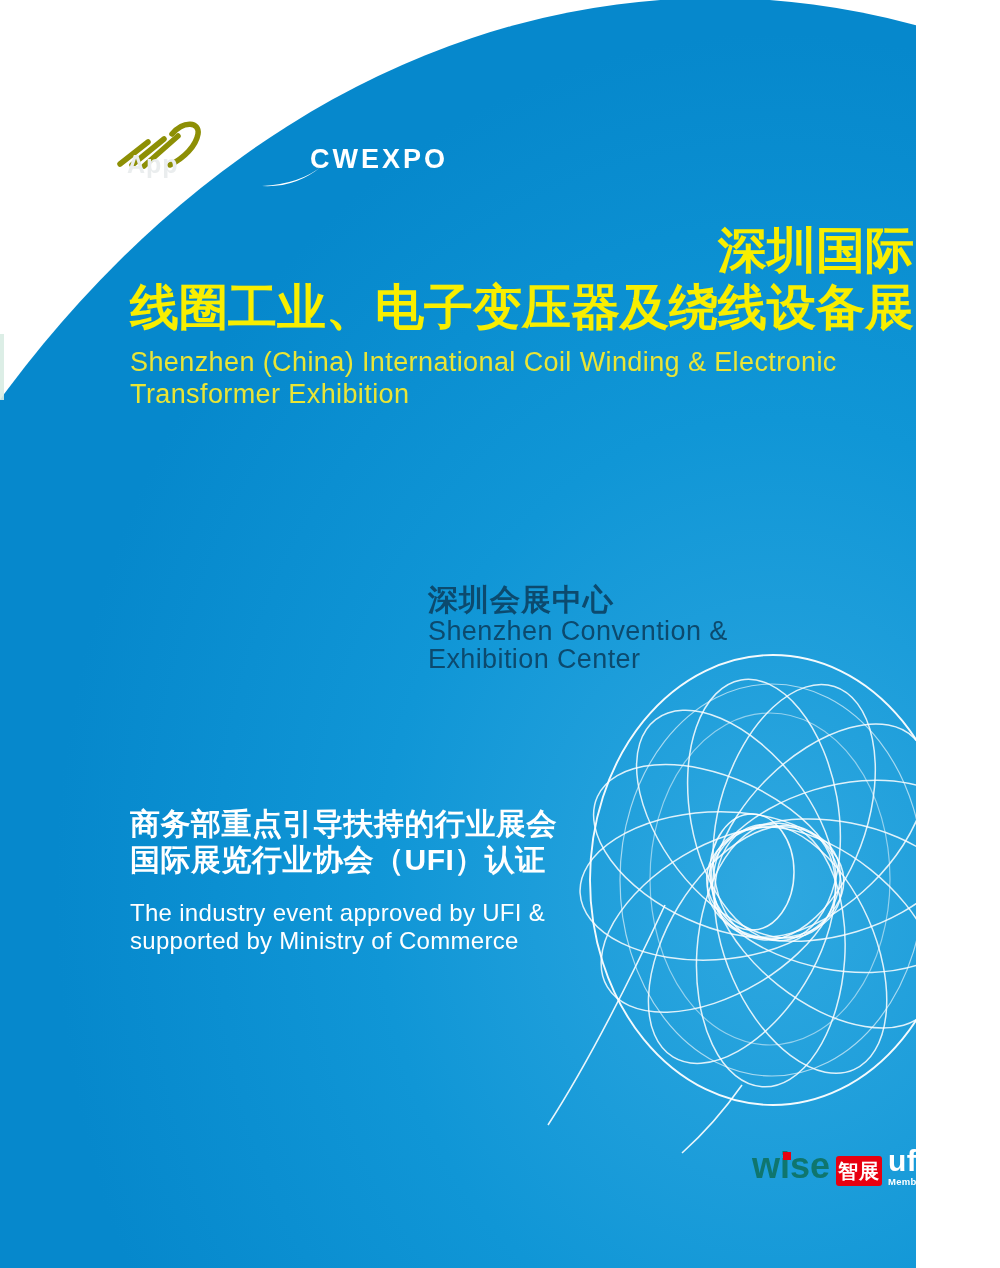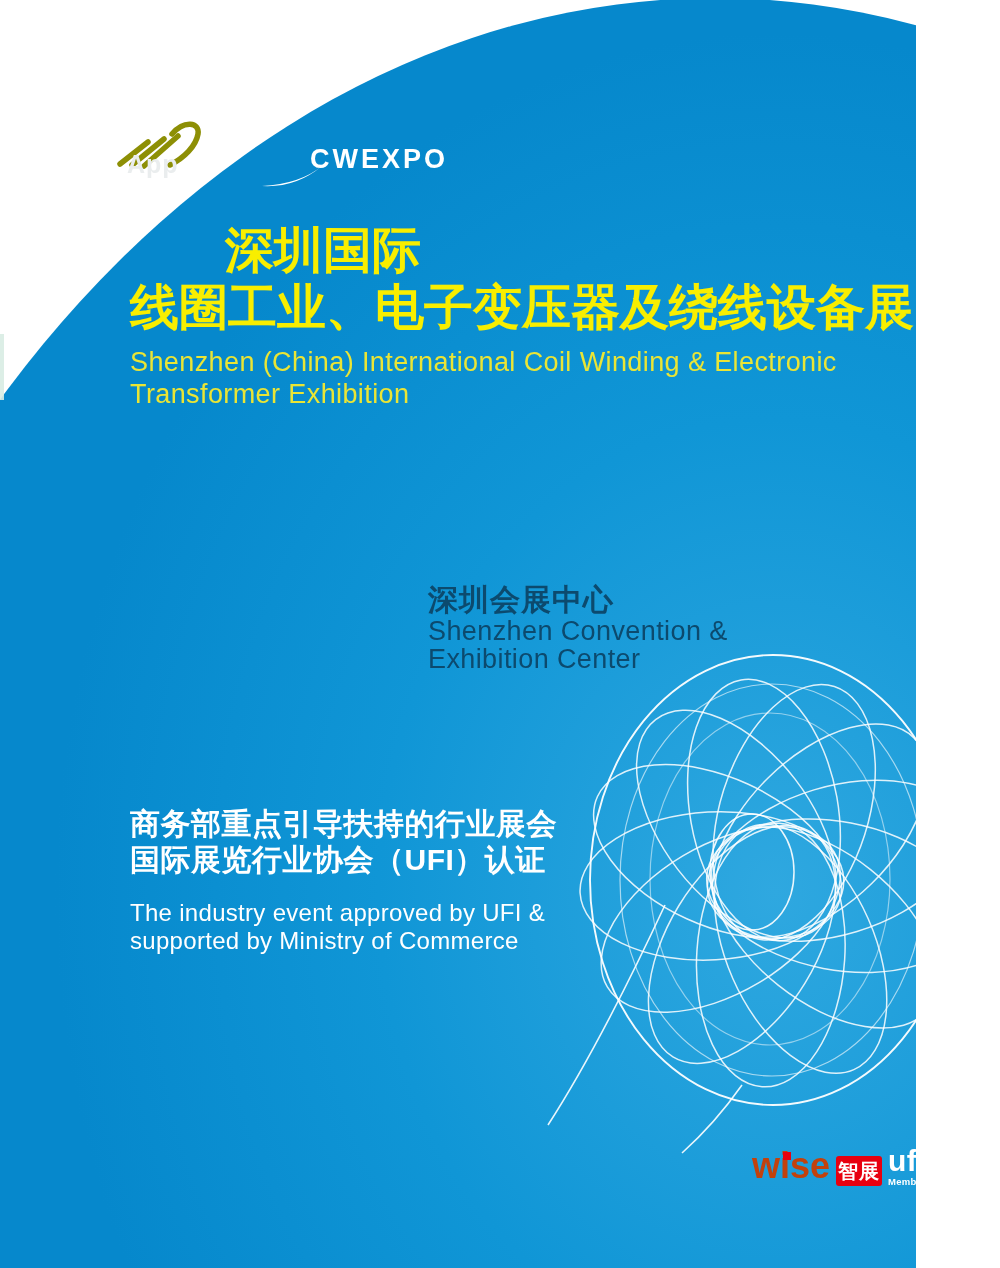--- a/index.html
+++ b/index.html
@@ -19,39 +19,39 @@
 
   
   .app-swoosh{position:absolute;left:112px;top:118px;}
   .app-label{position:absolute;left:127px;top:150px;font-size:25px;font-weight:700;color:#eaedee;letter-spacing:1px;}
   .cwexpo-swoosh{position:absolute;left:258px;top:160px;}
   .brand{position:absolute;left:310px;top:144px;font-size:27px;font-weight:700;color:#ffffff;letter-spacing:3px;}
 
   
   .title-cn{position:absolute;left:130px;top:222px;color:var(--accent_yellow,#f8ee00);
     font-weight:800;font-size:49px;line-height:57px;white-space:nowrap;}
-  .title-cn .indent{padding-left:95px;display:block;}
+  .title-cn .indent{padding-left:95px;display:block;text-align:right;}
   .title-en{position:absolute;left:130px;top:346px;color:var(--subtitle_yellow,#eae535);
     font-size:27px;line-height:32px;font-weight:400;letter-spacing:.4px;}
 
   
   .venue{position:absolute;left:428px;top:583px;color:#0c4a6e;}
   .venue .cn{font-size:30px;font-weight:800;line-height:34px;letter-spacing:1px;}
   .venue .en{font-size:27px;line-height:28px;letter-spacing:.4px;}
 
   
   .endorsement{position:absolute;left:130px;top:806px;color:#ffffff;}
   .endorsement .cn{font-size:30px;font-weight:800;line-height:36px;letter-spacing:.5px;white-space:nowrap;}
   .endorsement .en{font-size:24px;line-height:28px;letter-spacing:.3px;margin-top:21px;}
 
   
   .coil{position:absolute;left:0;top:0;pointer-events:none;}
 
   
-  .wise{position:absolute;left:752px;top:1148px;color:#c2410c;font-size:36px;font-weight:700;
+  .wise{position:absolute;left:752px;top:1148px;color:#0f766e;font-size:36px;font-weight:700;
     letter-spacing:0px;line-height:36px;}
   .wise-dot{position:absolute;left:783px;top:1152px;width:8px;height:8px;background:var(--logo_red,#e8000f);}
   .zhizhan{position:absolute;left:836px;top:1156px;width:46px;height:30px;background:var(--logo_red,#e8000f);
     border-radius:3px;color:#ffffff;font-size:20px;font-weight:700;display:flex;align-items:center;justify-content:center;letter-spacing:1px;}
   .ufi{position:absolute;left:888px;top:1144px;color:#ffffff;}
   .ufi .u{font-size:30px;font-weight:700;line-height:34px;letter-spacing:.5px;}
   .ufi .m{font-size:9.5px;font-weight:700;letter-spacing:.3px;margin-top:-2px;}
 </style>
 </head>
 <body>

